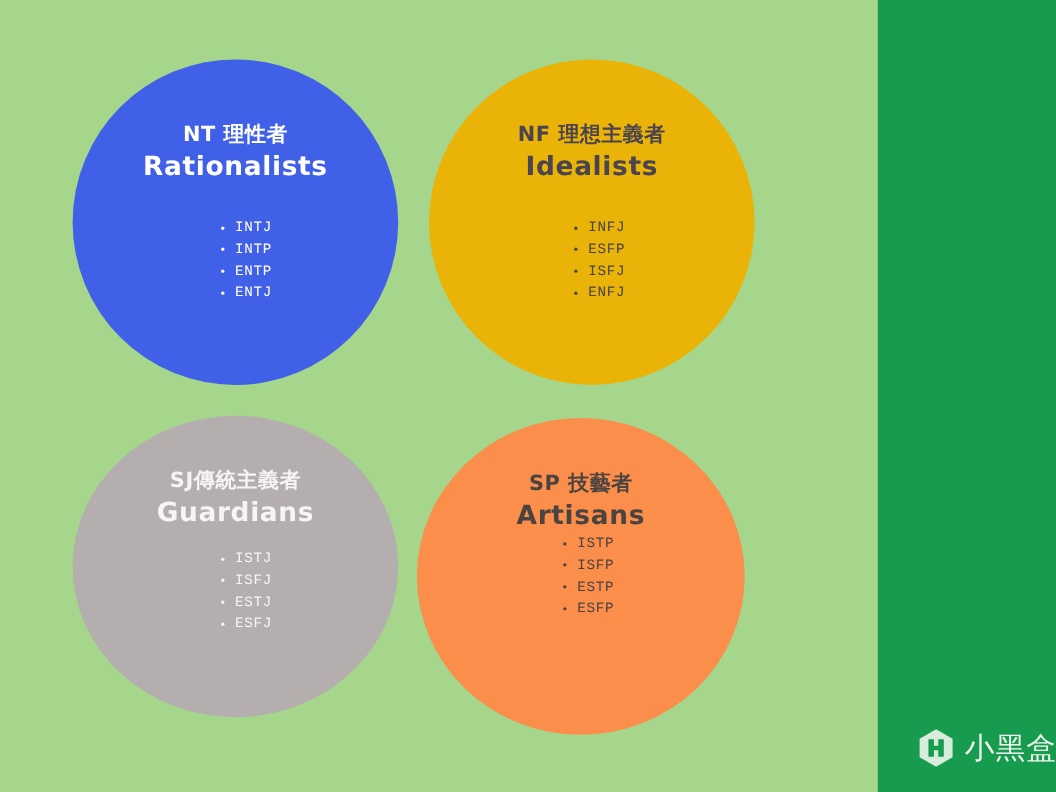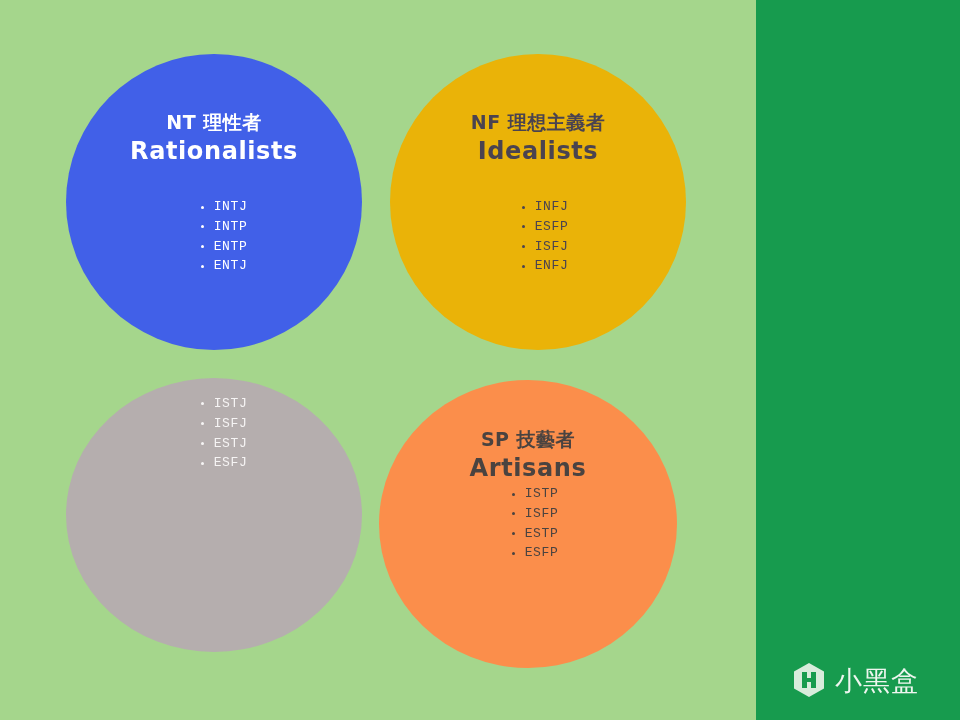--- a/index.html
+++ b/index.html
@@ -18,21 +18,21 @@
     height: 720px;
     overflow: hidden;
     background: #a5d68c;
   }
 
   
   .side-panel {
     position: absolute;
     top: 0;
     right: 0;
-    width: 204px;
+    width: 162px;
     height: 720px;
     background: #179b4e;
   }
 
   .brand {
     position: absolute;
     left: 36px;
     bottom: 22px;
     display: flex;
     align-items: center;
@@ -177,20 +177,24 @@
     </div>
     <ul class="type-list">
       <li>INFJ</li>
       <li>ESFP</li>
       <li>ISFJ</li>
       <li>ENFJ</li>
     </ul>
   </div>
 
   <div class="bubble" id="bubble-sj">
+    <div class="titles">
+      <div class="title-cn">SJ傳統主義者</div>
+      <div class="title-en">Guardians</div>
+    </div>
     <ul class="type-list">
       <li>ISTJ</li>
       <li>ISFJ</li>
       <li>ESTJ</li>
       <li>ESFJ</li>
     </ul>
   </div>
 
   <div class="bubble" id="bubble-sp">
     <div class="titles">

